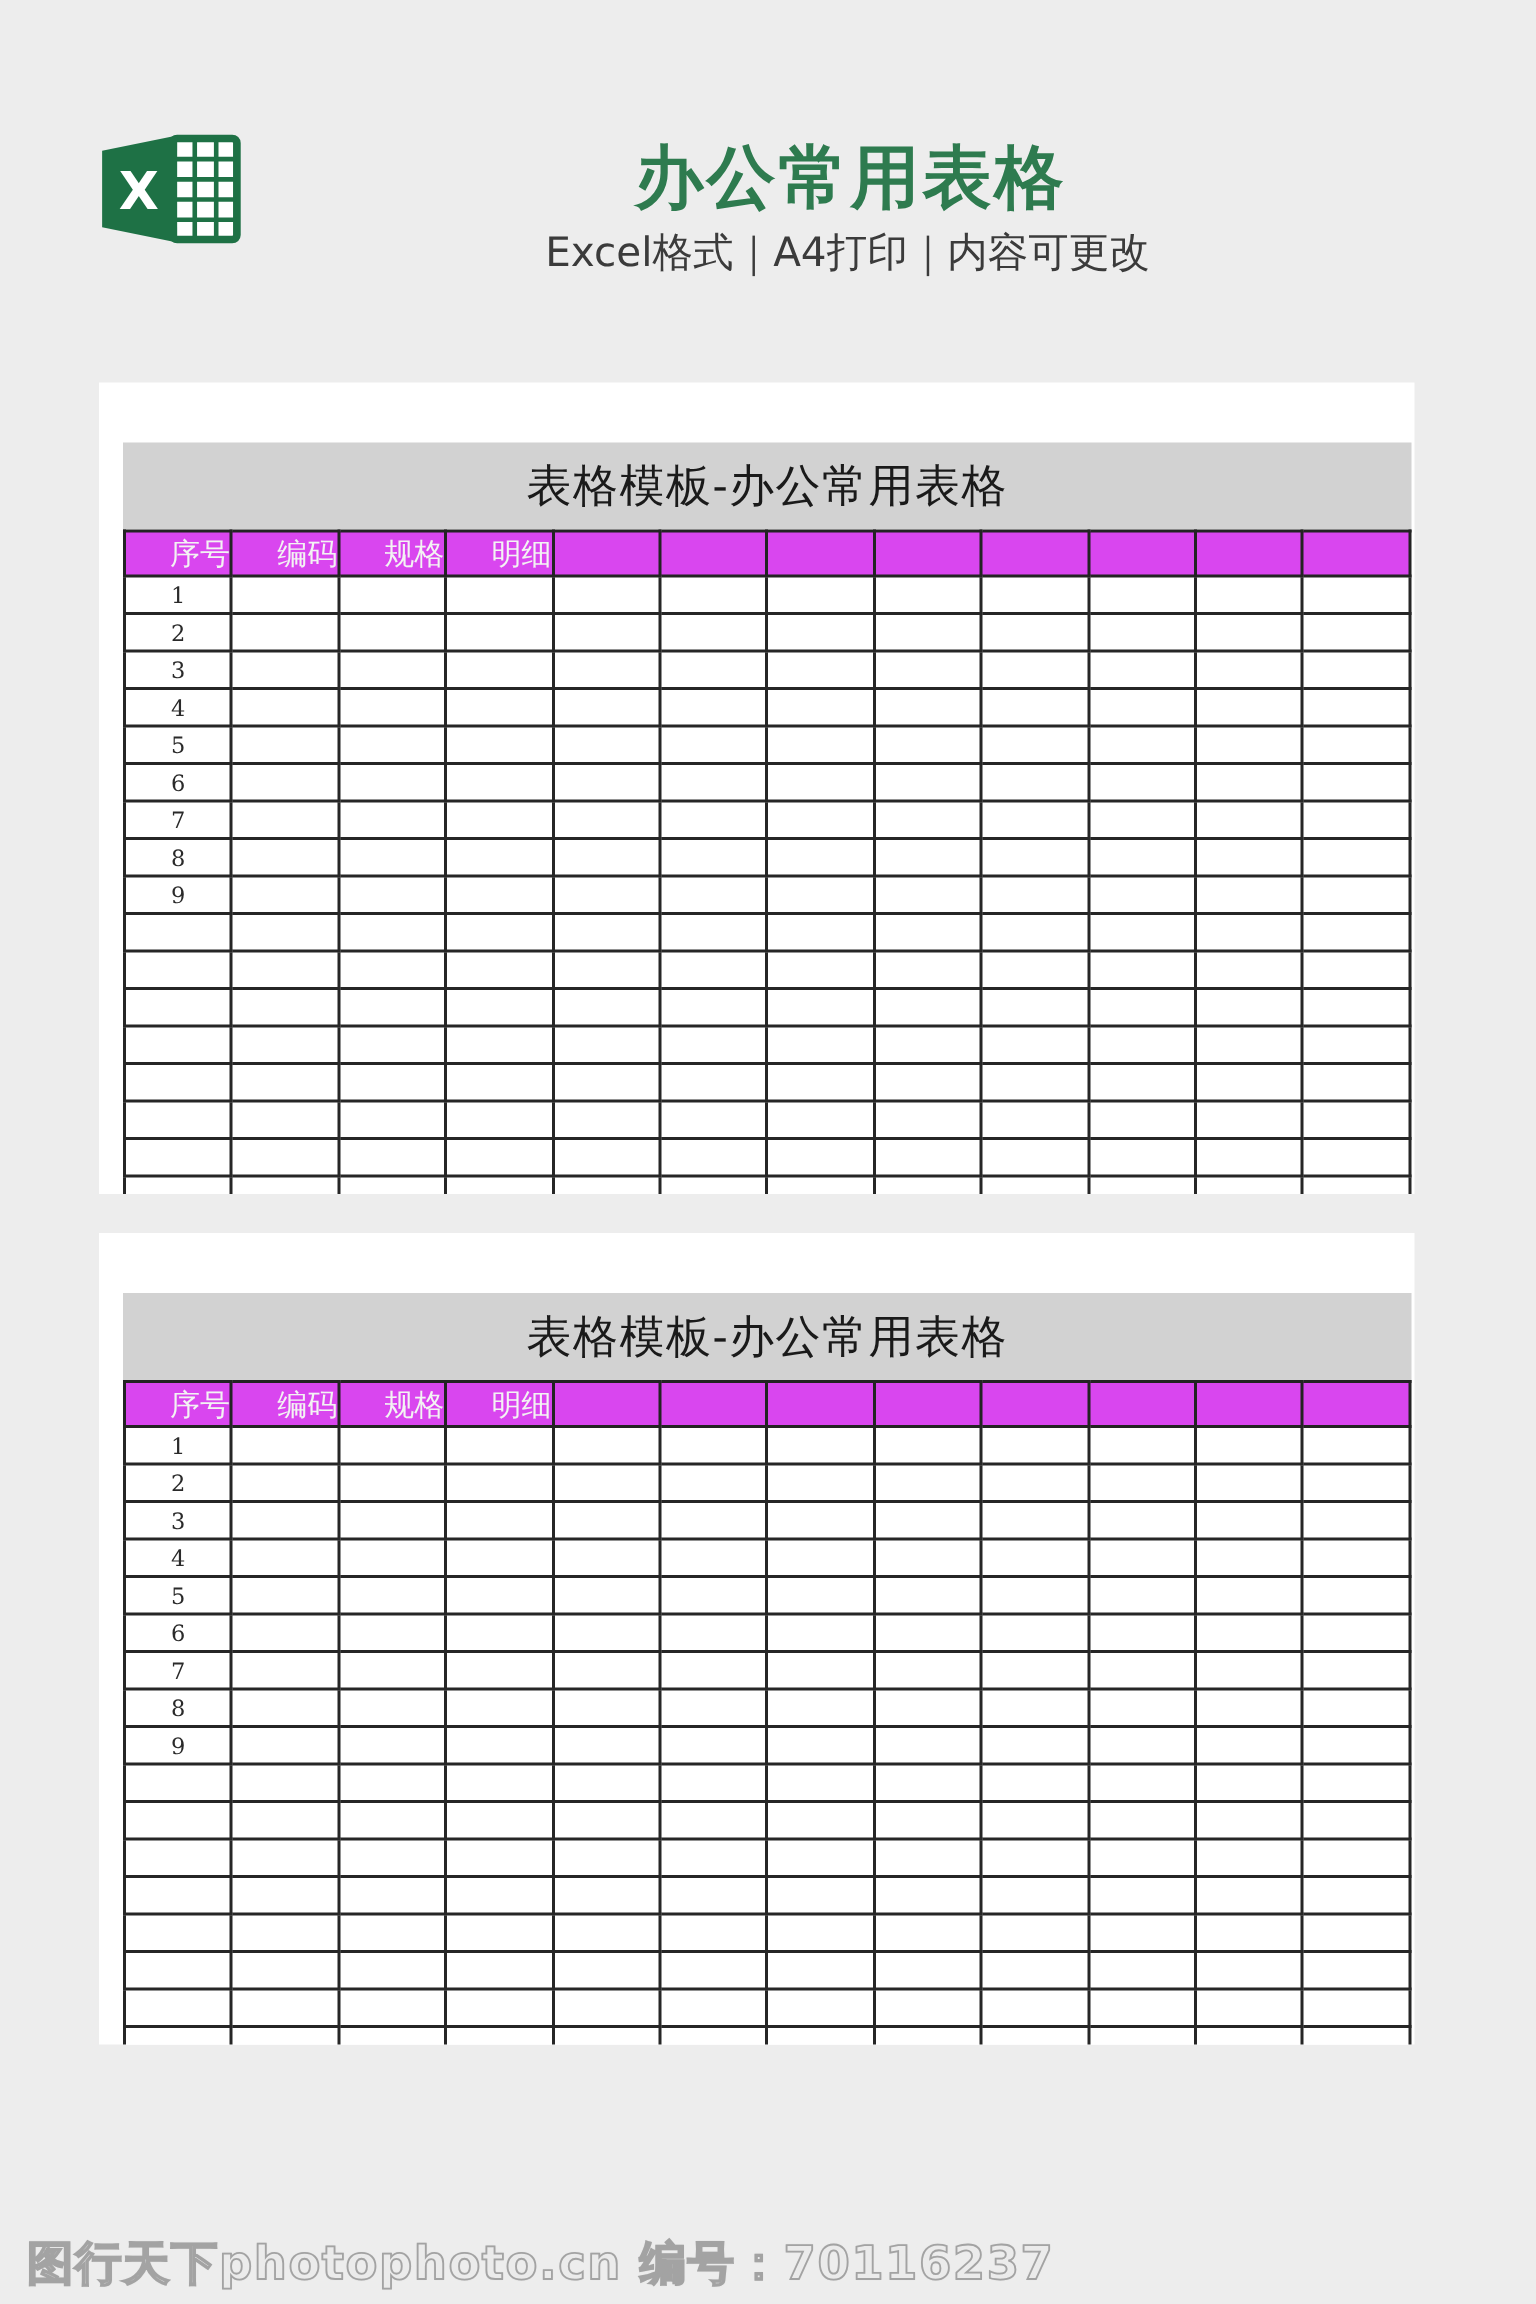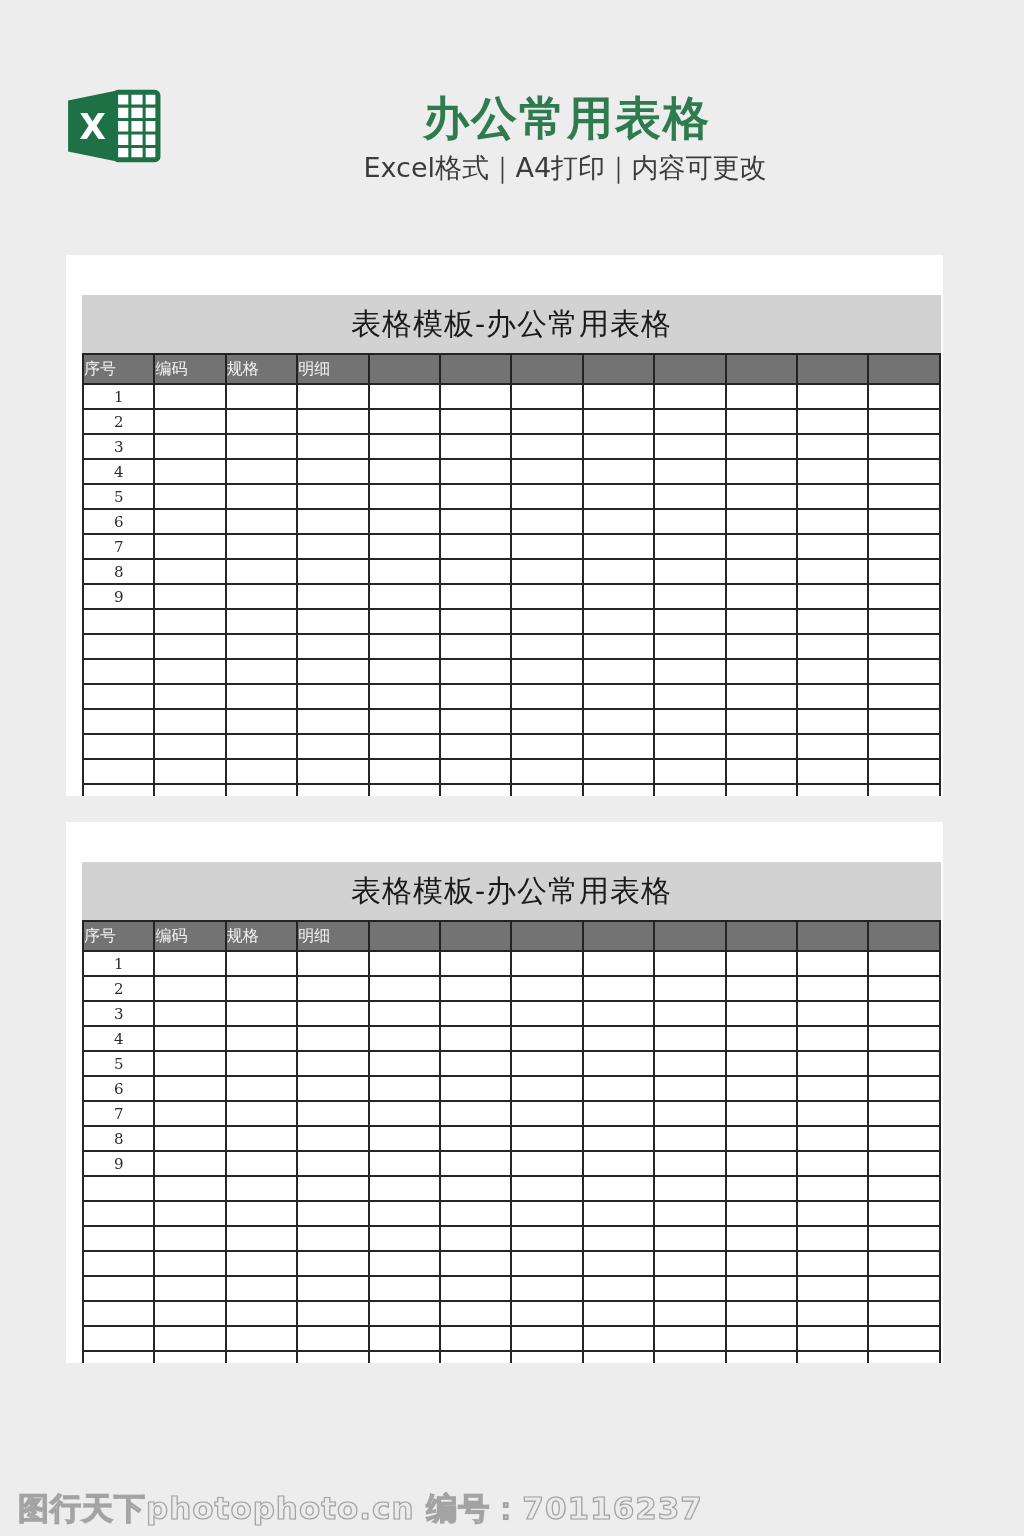--- a/index.html
+++ b/index.html
@@ -58,28 +58,28 @@
     margin-top:40px;
   }
   table.grid-table{
     border-collapse:collapse;
     table-layout:fixed;
     width:859px;
     background:#ffffff;
   }
   table.grid-table th{
     height:28px;
-    background:#737373;
+    background:#d946ef;
     color:#f3f3f3;
     font-family:"DejaVu Serif","Liberation Serif",serif;
-    font-size:16px;
+    font-size:20px;
     font-weight:normal;
     border:2px solid #232323;
     padding:0;
-    text-align:left;
+    text-align:right;
   }
   table.grid-table td{
     height:23px;
     border:2px solid #262626;
     background:#ffffff;
     font-family:"DejaVu Serif","Liberation Serif",serif;
     font-size:15px;
     color:#2a2a2a;
     text-align:center;
     padding:0;

